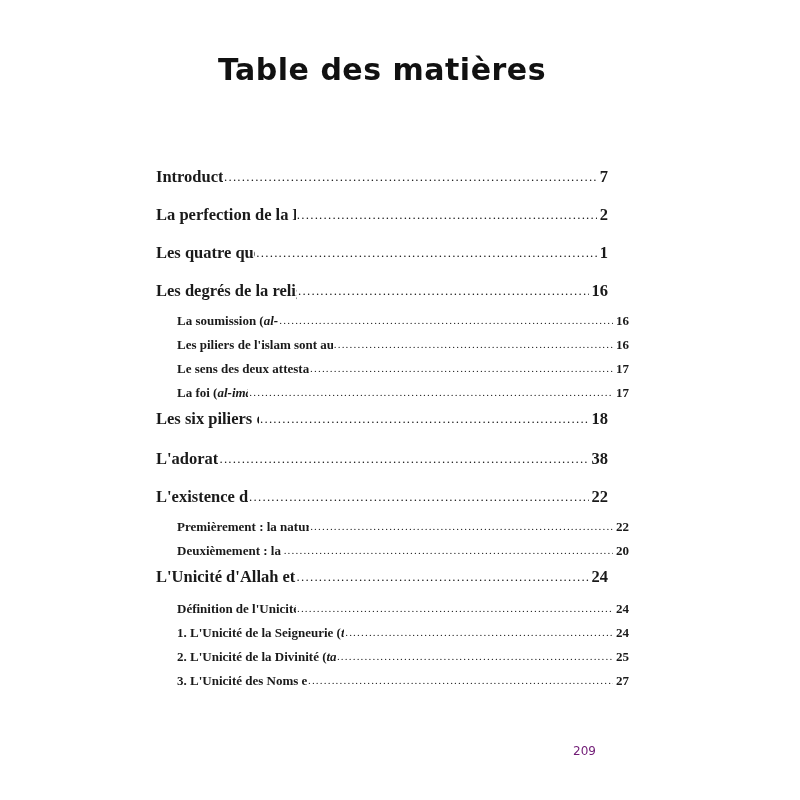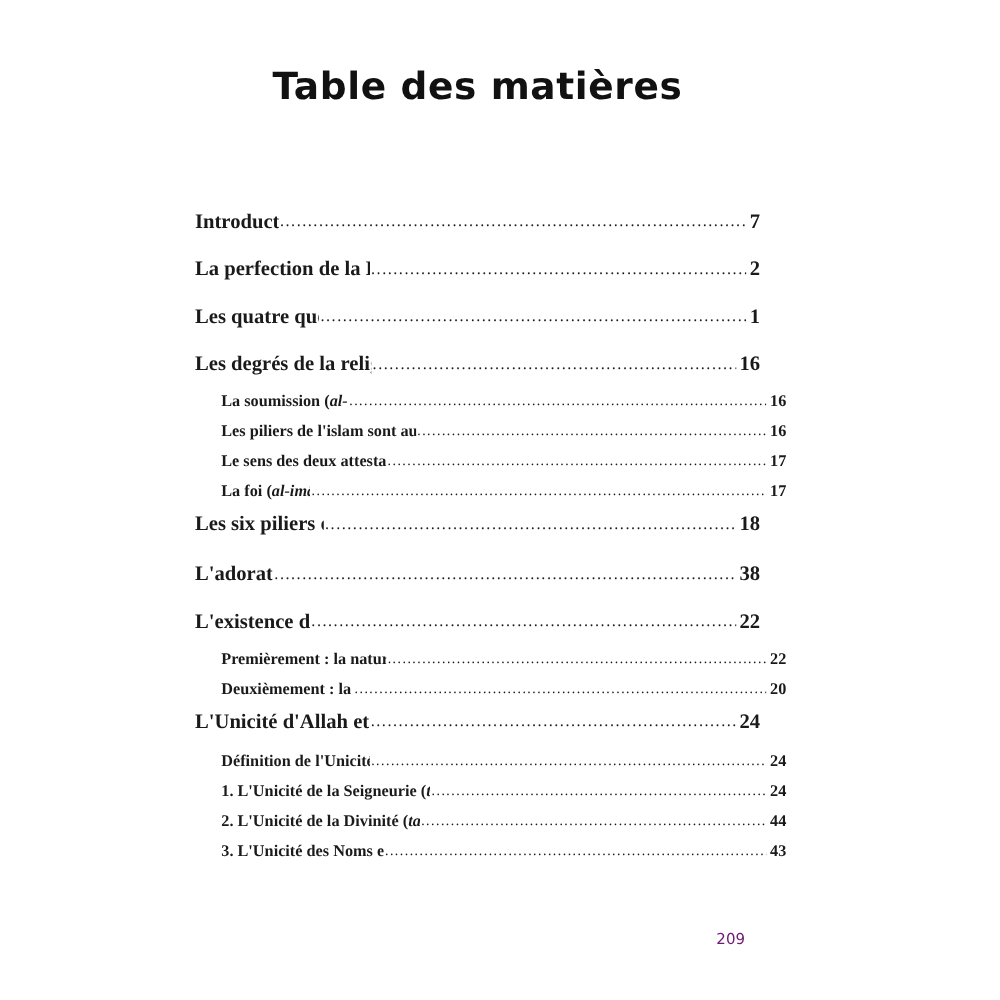--- a/index.html
+++ b/index.html
@@ -188,24 +188,24 @@
         <span class="page-num">24</span>
       </div>
       <div class="toc-entry level2">
         <span class="label">1. L'Unicité de la Seigneurie (<em>tawḥîd al-rubûbiyya</em>)</span>
         <span class="dots">................................................................................................................</span>
         <span class="page-num">24</span>
       </div>
       <div class="toc-entry level2">
         <span class="label">2. L'Unicité de la Divinité (<em>tawḥîd al-ulûhiyya</em>)</span>
         <span class="dots">................................................................................................................</span>
-        <span class="page-num">44</span>
+        <span class="page-num">25</span>
       </div>
       <div class="toc-entry level2">
         <span class="label">3. L'Unicité des Noms et Attributs</span>
         <span class="dots">................................................................................................................</span>
-        <span class="page-num">43</span>
+        <span class="page-num">27</span>
       </div>
     </div>
 
   <div class="folio">209</div>
 
 </div>
 
 </body></html>

